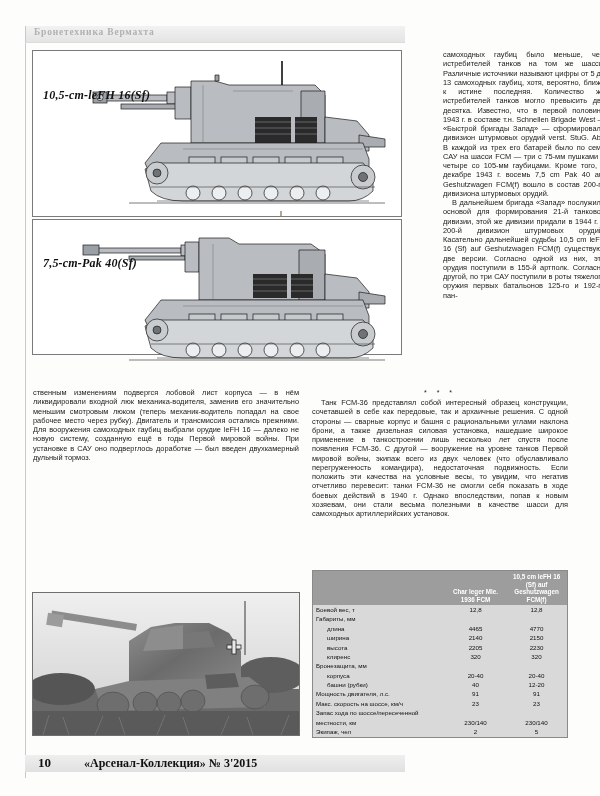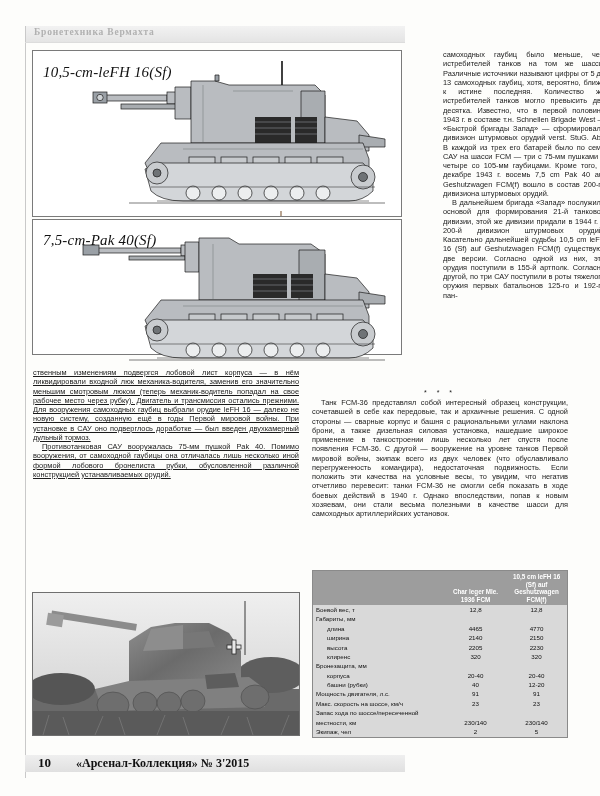--- a/index.html
+++ b/index.html
@@ -26,37 +26,37 @@
     position:absolute;left:25px;top:42px;width:380px;height:1px;background:#dcdcdc;
   }
   
   .art{
     position:absolute;border:1px solid #7a7a7a;background:#ffffff;box-sizing:border-box;
   }
   .art1{left:32px;top:50px;width:370px;height:167px;}
   .art2{left:32px;top:219px;width:370px;height:136px;}
   .art-cap{
     position:absolute;font-family:"Liberation Serif", serif;
-    font-weight:normal;font-style:italic;font-size:15px;color:#111;
-    letter-spacing:.2px;white-space:nowrap;
+    font-weight:bold;font-style:italic;font-size:12px;color:#111;
+    letter-spacing:.2px;white-space:nowrap;margin-top:24px;
   }
   .art1 .art-cap{left:10px;top:13px;}
   .art2 .art-cap{left:10px;top:12px;}
   .art svg{position:absolute;left:0;top:0;}
   
   .col{
     position:absolute;font-size:7.4px;line-height:9.25px;color:#1a1a1a;
     text-align:justify;font-family:"Liberation Sans", sans-serif;
   }
   .col p{margin:0;text-indent:9px;}
   .col p.noind{text-indent:0;}
   .col p.first{text-indent:0;}
   .stars{text-align:center;letter-spacing:4px;font-size:7px;line-height:10px;margin:1px 0;}
   .col-r-top{left:406px;top:50px;width:162px;margin-left:37px;}
-  .col-l-mid{left:33px;top:368px;width:266px;text-decoration:underline;}
+  .col-l-mid{left:33px;top:388px;width:266px;}
   .col-r-mid{left:312px;top:388px;width:256px;}
   
   .photo{
     position:absolute;left:32px;top:592px;width:268px;height:144px;
     border:1px solid #6f6f6f;box-sizing:border-box;overflow:hidden;background:#6d6d6d;
   }
   .photo svg{display:block;}
   
   .spec{
     position:absolute;left:312px;top:570px;width:256px;
@@ -75,21 +75,21 @@
   
   .footbar{
     position:absolute;left:25px;top:755px;width:380px;height:17px;
     background:linear-gradient(to bottom,#efefef,#e0e0e0);
   }
   .footnum{
     position:absolute;left:38px;top:755px;font-family:"Liberation Serif", serif;
     font-size:13px;font-weight:bold;color:#111;
   }
   .foottitle{
-    position:absolute;left:76px;top:756px;font-family:"Liberation Serif", serif;
+    position:absolute;left:84px;top:756px;font-family:"Liberation Serif", serif;
     font-size:12px;font-weight:bold;color:#111;white-space:nowrap;
   }
 </style>
 </head>
 <body>
 
 <div class="page">
 
   <div class="runhead"></div>
   <div class="runhead-rule"></div>
@@ -236,21 +236,20 @@
     <div class="art-cap">7,5-cm-Pak 40(Sf)</div>
   </div>
 
   <div class="col col-r-top">
     <p class="first">самоходных гаубиц было меньше, чем истребителей танков на том же шасси. Различные источники называют цифры от 5 до 13 самоходных гаубиц, хотя, вероятно, ближе к истине последняя. Количество же истребителей танков могло превысить два десятка. Известно, что в первой половине 1943 г. в составе т.н. Schnellen Brigade West — «Быстрой бригады Запад» — сформировали дивизион штурмовых орудий verst. StuG. Abt. В каждой из трех его батарей было по семь САУ на шасси FCM — три с 75-мм пушками и четыре со 105-мм гаубицами. Кроме того, в декабре 1943 г. восемь 7,5 cm Pak 40 auf Geshutzwagen FCM(f) вошло в состав 200-го дивизиона штурмовых орудий.</p>
     <p>В дальнейшем бригада «Запад» послужила основой для формирования 21-й танковой дивизии, этой же дивизии придали в 1944 г. и 200-й дивизион штурмовых орудий. Касательно дальнейшей судьбы 10,5 cm leFH 16 (Sf) auf Geshutzwagen FCM(f) существуют две версии. Согласно одной из них, эти орудия поступили в 155-й артполк. Согласно другой, по три САУ поступили в роты тяжелого оружия первых батальонов 125-го и 192-го пан-</p>
   </div>
 
   <div class="col col-l-mid">
     <p class="first">ственным изменениям подвергся лобовой лист корпуса — в нём ликвидировали входной люк механика-водителя, заменив его значительно меньшим смотровым люком (теперь механик-водитель попадал на свое рабочее место через рубку). Двигатель и трансмиссия остались прежними. Для вооружения самоходных гаубиц выбрали орудие leFH 16 — далеко не новую систему, созданную ещё в годы Первой мировой войны. При установке в САУ оно подверглось доработке — был введен двухкамерный дульный тормоз.</p>
-    <p>Противотанковая САУ вооружалась 75-мм пушкой Pak 40. Помимо вооружения, от самоходной гаубицы она отличалась лишь несколько иной формой лобового бронелиста рубки, обусловленной различной конструкцией устанавливаемых орудий.</p>
   </div>
 
   <div class="col col-r-mid">
     <p class="stars noind">* * *</p>
     <p>Танк FCM-36 представлял собой интересный образец конструкции, сочетавшей в себе как передовые, так и архаичные решения. С одной стороны — сварные корпус и башня с рациональными углами наклона брони, а также дизельная силовая установка, нашедшие широкое применение в танкостроении лишь несколько лет спустя после появления FCM-36. С другой — вооружение на уровне танков Первой мировой войны, экипаж всего из двух человек (что обуславливало перегруженность командира), недостаточная подвижность. Если положить эти качества на условные весы, то увидим, что негатив отчетливо перевесит: танки FCM-36 не смогли себя показать в ходе боевых действий в 1940 г. Однако впоследствии, попав к новым хозяевам, они стали весьма полезными в качестве шасси для самоходных артиллерийских установок.</p>
   </div>
 
   <div class="photo">
     <svg width="266" height="142" viewBox="0 0 266 142">
       <defs>

